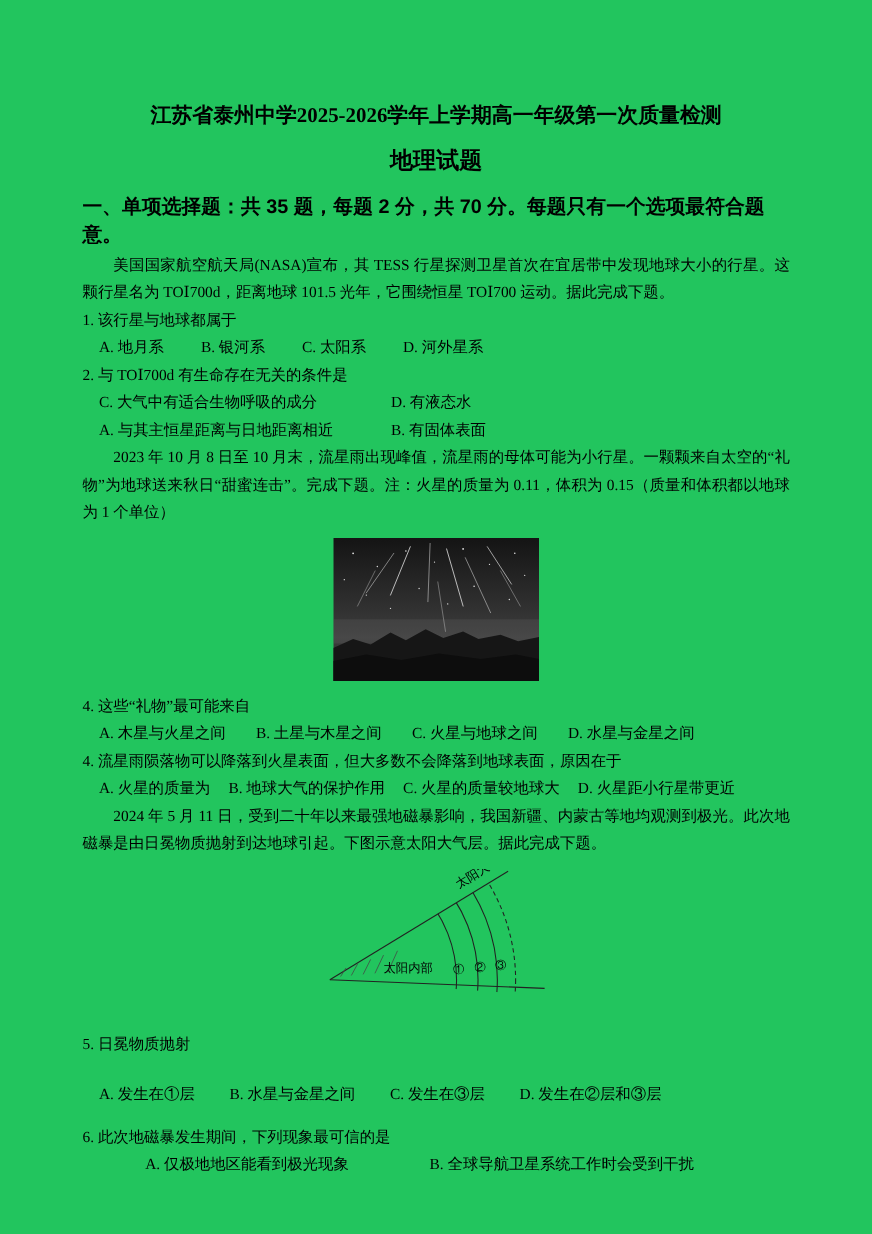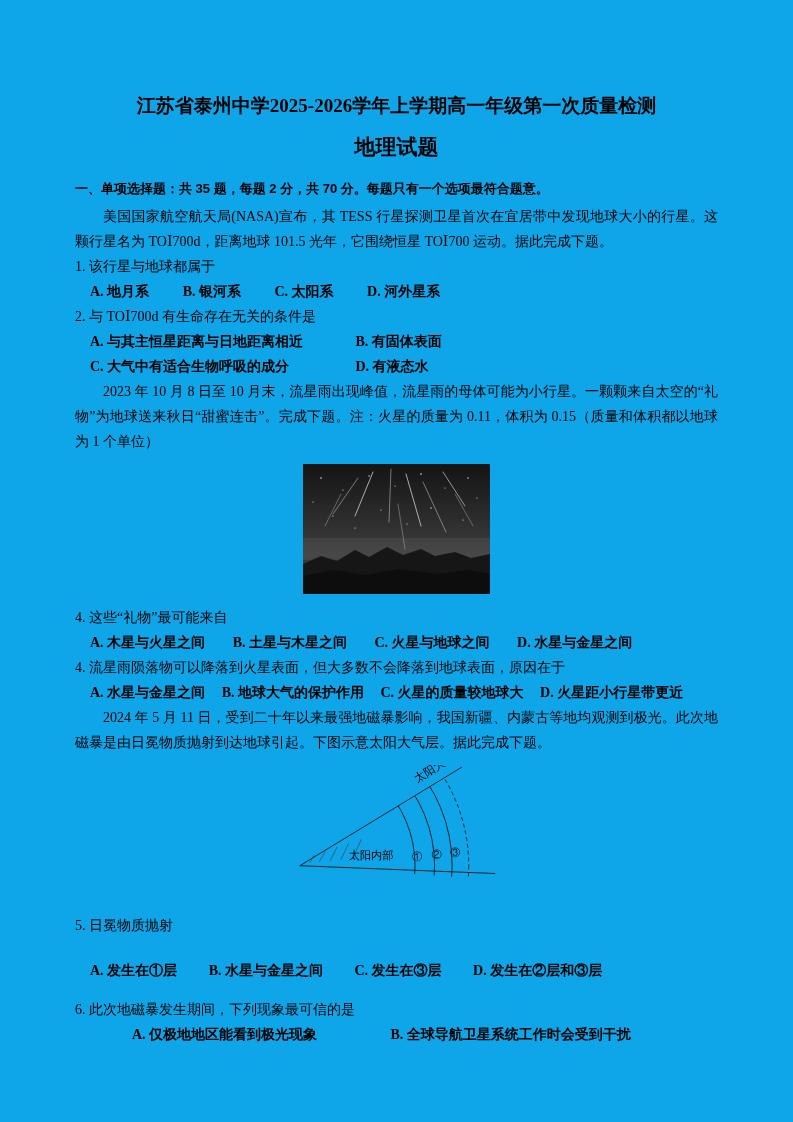--- a/index.html
+++ b/index.html
@@ -1,38 +1,38 @@
 <!DOCTYPE html>
 <html lang="zh"><head>
 <meta charset="utf-8">
 <style>
   * { box-sizing: border-box; }
   html, body { margin: 0; padding: 0; background: #ffffff; }
   .page {
-    width: 793px; height: 1122px; background: #0ea5e9; color: #000;
+    width: 793px; height: 1122px; background: #22c55e; color: #000;
     font-family: "Liberation Serif", "DejaVu Serif", serif;
     font-size: 14px; line-height: 25px;
     padding: 92px 75px 40px 75px; overflow: hidden; position: relative;
   }
   .title {
     font-size: 19px; line-height: 27px; font-weight: 700;
     text-align: center; margin: 0 0 15px 0;
   }
   .subtitle {
     font-size: 21px; line-height: 29px; font-weight: 700;
     text-align: center; margin: 0 0 13px 0; font-family: Liberation Mono, monospace;
   }
   .section {
-    font-weight: 700; margin: 0 0 3px 0; font-size: 13px;
+    font-weight: 700; margin: 0 0 3px 0; font-size: 18px;
     font-family: "Liberation Sans", "DejaVu Sans", sans-serif;
   }
   .passage { margin: 0; text-indent: 2em; text-align: justify; }
   .stem   { margin: 0; }
   .options{ margin: 0; padding-left: 15px; white-space: nowrap; }
-  .opt    { display: inline-block; font-weight: bold; }
+  .opt    { display: inline-block; }
   .g30 { margin-right: 30px; }
   .g24 { margin-right: 24px; }
   .g28 { margin-right: 28px; margin-top: 20px; }
   .g14 { margin-right: 13px; }
   .cell262 { display: inline-block; width: 262px; }
   .cell255 { display: inline-block; width: 255px; margin-left: 42px; }
   .fig { text-align: center; margin: 10px 0 11px 0; }
   .fig svg { vertical-align: top; }
   .mt14 { margin-top: 14px; }
   .diag-label { font-family: "Liberation Serif", "DejaVu Serif", serif; }
@@ -52,26 +52,26 @@
   <p class="stem">1. 该行星与地球都属于</p>
   <p class="options">
     <span class="opt g30">A. 地月系</span>
     <span class="opt g30">B. 银河系</span>
     <span class="opt g30">C. 太阳系</span>
     <span class="opt">D. 河外星系</span>
   </p>
 
   <p class="stem">2. 与 TOⅠ700d 有生命存在无关的条件是</p>
   <p class="options">
+    <span class="opt cell262">C. 大气中有适合生物呼吸的成分</span>
+    <span class="opt">D. 有液态水</span>
+  </p>
+  <p class="options">
     <span class="opt cell262">A. 与其主恒星距离与日地距离相近</span>
     <span class="opt">B. 有固体表面</span>
-  </p>
-  <p class="options">
-    <span class="opt cell262">C. 大气中有适合生物呼吸的成分</span>
-    <span class="opt">D. 有液态水</span>
   </p>
 
   <p class="passage">2023 年 10 月 8 日至 10 月末，流星雨出现峰值，流星雨的母体可能为小行星。一颗颗来自太空的“礼物”为地球送来秋日“甜蜜连击”。完成下题。注：火星的质量为 0.11，体积为 0.15（质量和体积都以地球为 1 个单位）</p>
 
   <div class="fig">
     <svg width="187" height="130" viewBox="0 0 187 130" role="img">
       <defs>
         <linearGradient id="skyg" x1="0" y1="0" x2="0" y2="1">
           <stop offset="0" stop-color="#141414"></stop>
           <stop offset="0.7" stop-color="#3d3d3d"></stop>
@@ -119,21 +119,21 @@
   <p class="stem">4. 这些“礼物”最可能来自</p>
   <p class="options">
     <span class="opt g24">A. 木星与火星之间</span>
     <span class="opt g24">B. 土星与木星之间</span>
     <span class="opt g24">C. 火星与地球之间</span>
     <span class="opt">D. 水星与金星之间</span>
   </p>
 
   <p class="stem">4. 流星雨陨落物可以降落到火星表面，但大多数不会降落到地球表面，原因在于</p>
   <p class="options">
-    <span class="opt g14">A. 水星与金星之间</span>
+    <span class="opt g14">A. 火星的质量为</span>
     <span class="opt g14">B. 地球大气的保护作用</span>
     <span class="opt g14">C. 火星的质量较地球大</span>
     <span class="opt">D. 火星距小行星带更近</span>
   </p>
 
   <p class="passage">2024 年 5 月 11 日，受到二十年以来最强地磁暴影响，我国新疆、内蒙古等地均观测到极光。此次地磁暴是由日冕物质抛射到达地球引起。下图示意太阳大气层。据此完成下题。</p>
 
   <div class="fig">
     <svg width="205" height="137" viewBox="0 0 210 140" role="img">
       <defs>

